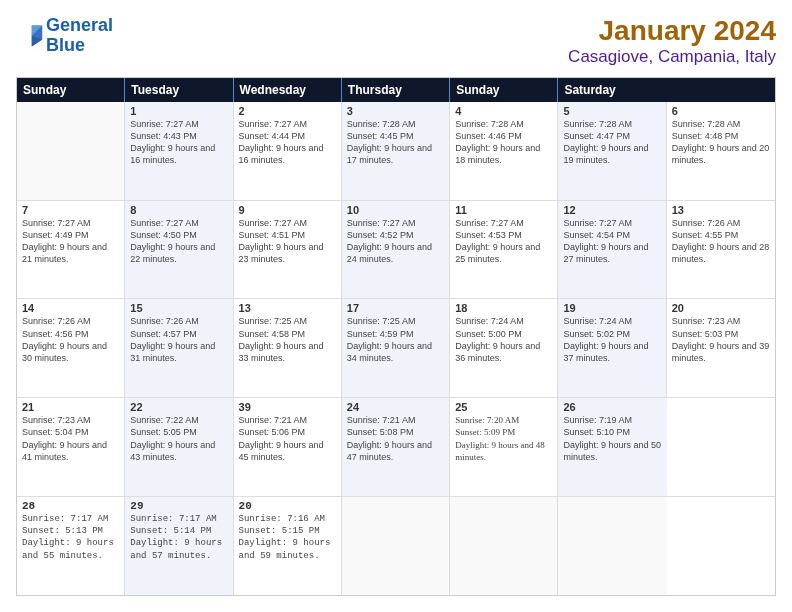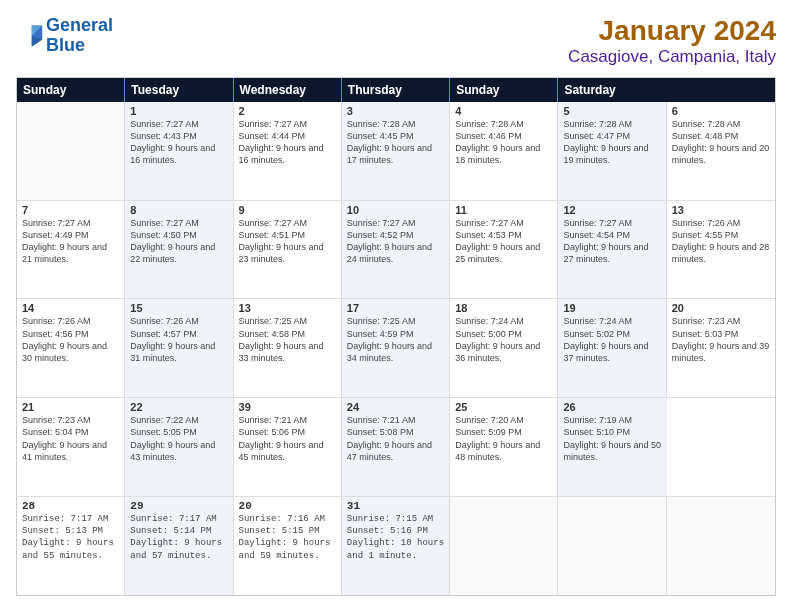--- a/index.html
+++ b/index.html
@@ -281,21 +281,21 @@
 Daylight: 9 hours and 45 minutes.</div>
           </div>
           <div class="day-cell shaded">
             <span class="day-number">24</span>
             <div class="day-info" style="white-space: pre-line;">Sunrise: 7:21 AM
 Sunset: 5:08 PM
 Daylight: 9 hours and 47 minutes.</div>
           </div>
           <div class="day-cell">
             <span class="day-number">25</span>
-            <div class="day-info" style="white-space: pre-line;">Sunrise: 7:20 AM
+            <div class="day-info" style="white-space: pre-line; font-family: Liberation Serif, serif;">Sunrise: 7:20 AM
 Sunset: 5:09 PM
 Daylight: 9 hours and 48 minutes.</div>
           </div>
           <div class="day-cell shaded">
             <span class="day-number">26</span>
             <div class="day-info" style="white-space: pre-line;">Sunrise: 7:19 AM
 Sunset: 5:10 PM
 Daylight: 9 hours and 50 minutes.</div>
           </div>
         </div>
@@ -310,26 +310,20 @@
             <span class="day-number">29</span>
             <div class="day-info" style="white-space: pre-line;">Sunrise: 7:17 AM
 Sunset: 5:14 PM
 Daylight: 9 hours and 57 minutes.</div>
           </div>
           <div class="day-cell">
             <span class="day-number">20</span>
             <div class="day-info" style="white-space: pre-line;">Sunrise: 7:16 AM
 Sunset: 5:15 PM
 Daylight: 9 hours and 59 minutes.</div>
-          </div>
-          <div class="day-cell shaded">
-            <span class="day-number">31</span>
-            <div class="day-info" style="white-space: pre-line;">Sunrise: 7:15 AM
-Sunset: 5:16 PM
-Daylight: 10 hours and 1 minute.</div>
           </div>
           <div class="day-cell empty"></div>
           <div class="day-cell empty"></div>
           <div class="day-cell empty"></div>
         </div>
       </div>
   </div>
 </div>
 
 </body></html>

